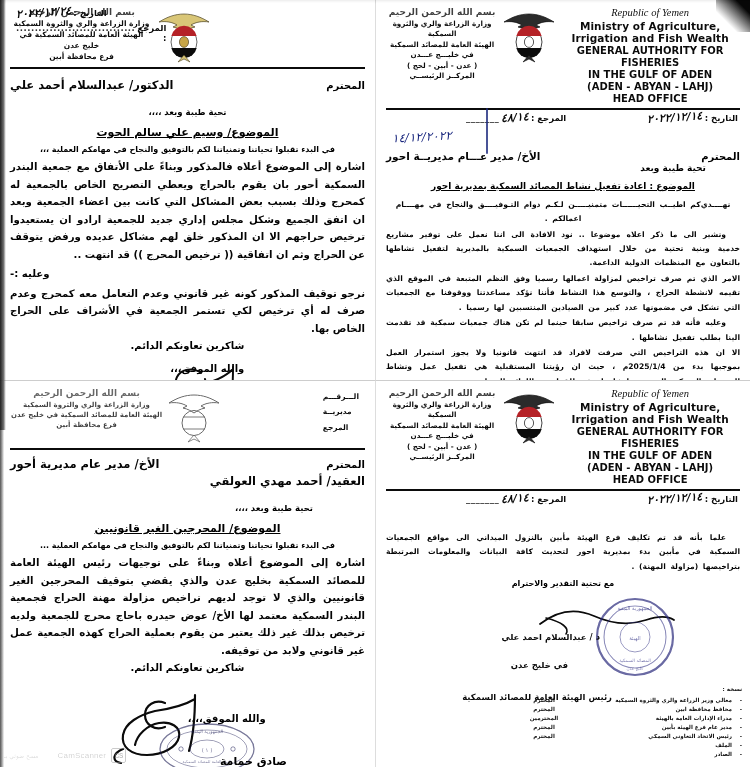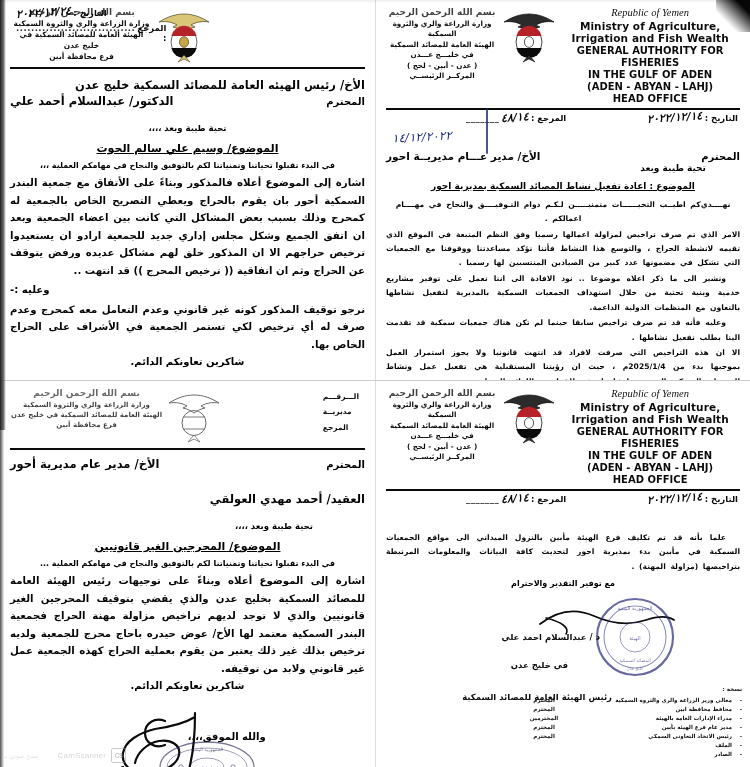--- a/index.html
+++ b/index.html
@@ -141,21 +141,20 @@
         <span>التاريخ :</span>
         <span class="hand">٢٠٢٢/١٢/٢٤</span>
       </div>
       <div class="fld" style="justify-content:flex-end;margin-top:4px;">
         <span>المرجع :</span>
         <span class="dots">................................</span>
       </div>
     </div>
 
     <div class="to-block">
-      <div class="to rightal">الأخ/ رئيس الهيئه العامة للمصائد السمكية خليج عدن</div>
       <div class="to-line" style="margin-top:2px;">
         <span class="resp">المحترم</span>
         <span class="to">الدكتور/ عبدالسلام أحمد علي</span>
       </div>
       <div class="greet">تحية طيبة وبعد ،،،،</div>
     </div>
 
     <div class="subject">الموضوع/ وسيم علي سالم الحوت</div>
     <div class="intro">في البدء تقبلوا تحياتنا وتمنياتنا لكم بالتوفيق والنجاح في مهامكم العملية ،،،</div>
     <p class="para">اشارة إلى الموضوع أعلاه فالمذكور وبناءً على الأتفاق مع جمعية البندر السمكية أحور بان يقوم بالحراج ويعطي التصريح الخاص بالجمعية له كمحرج وذلك بسبب بعض المشاكل التي كانت بين اعضاء الجمعية وبعد ان اتفق الجميع وشكل مجلس إداري جديد للجمعية ارادو ان يستعيدوا ترخيص حراجهم الا ان المذكور خلق لهم مشاكل عديده ورفض يتوقف عن الحراج وثم ان اتفاقية (( ترخيص المحرج )) قد انتهت ..</p>
@@ -231,22 +230,22 @@
       <div class="to-line">
         <span class="resp">المحترم</span>
         <span class="to-sm">الأخ/  مدير عـــام مديريــة احور</span>
       </div>
       <div class="greet-r" style="text-align:right;margin-right:34px;">تحية طيبة وبعد</div>
     </div>
 
     <div class="subject-sm">الموضوع : اعادة تفعيل نشاط المصائد السمكية بمديرية احور</div>
 
     <p class="para-r centeral">نهــــدي‌كم اطيــب التحيــــــات متمنيـــــن لـكـم دوام التـوفيــــق والنجاح في مهــــام اعمالكم .</p>
+    <p class="para-r ind">ونشير الى ما ذكر اعلاه موضوعا .. نود الافادة الى اننا نعمل على توفير مشاريع خدمية وبنية تحتية من خلال استهداف الجمعيات السمكية بالمديرية لتفعيل نشاطها بالتعاون مع المنظمات الدولية الداعمة.</p>
     <p class="para-r">الامر الذي تم صرف تراخيص لمزاولة اعمالها رسميا وفق النظم المتبعة في الموقع الذي تقيمه لانشطة الحراج ، والتوسع هذا النشاط فأننا نؤكد مساعدتنا ووقوفنا مع الجمعيات التي تشكل في مضمونها عدد كبير من الصيادين المنتسبين لها رسميا .</p>
-    <p class="para-r ind">ونشير الى ما ذكر اعلاه موضوعا .. نود الافادة الى اننا نعمل على توفير مشاريع خدمية وبنية تحتية من خلال استهداف الجمعيات السمكية بالمديرية لتفعيل نشاطها بالتعاون مع المنظمات الدولية الداعمة.</p>
     <p class="para-r ind">وعليه فأنه قد تم صرف تراخيص سابقا حينما لم تكن هناك جمعيات سمكية قد تقدمت الينا بطلب تفعيل نشاطها .</p>
     <p class="para-r">الا ان هذه التراخيص التي صرفت لافراد قد انتهت قانونيا ولا يجوز استمرار العمل بموجبها بدء من 2025/1/4م ، حيث ان رؤيتنا المستقبلية هي تفعيل عمل ونشاط الجمعيات السمكية التي يتم انشاءها وفق للقوانين واللوائح المنظمة</p>
 
     <div class="corner-dark" style="right:-2px;top:-2px;"></div>
   </div>
 
   <div class="doc doc-bl">
 
     <div class="lh">
       <div style="flex:0 0 140px;position:relative;">
@@ -272,21 +271,21 @@
       </div>
     </div>
 
     <hr class="hr-thick">
 
     <div class="to-block" style="margin-top:7px;">
       <div class="to-line">
         <span class="resp">المحترم</span>
         <span class="to">الأخ/ مدير عام مديرية أحور</span>
       </div>
-      <div class="to rightal" style="margin-top:21px;">العقيد/ أحمد مهدي العولقي</div>
+      <div class="to rightal" style="margin-top:3px;">العقيد/ أحمد مهدي العولقي</div>
       <div class="greet" style="text-align:right;margin-right:52px;">تحية طيبة وبعد ،،،،</div>
     </div>
 
     <div class="subject">الموضوع/ المحرجين الغير قانونيين</div>
     <div class="intro">في البدء تقبلوا تحياتنا وتمنياتنا لكم بالتوفيق والنجاح في مهامكم العملية ...</div>
     <p class="para">اشارة إلى الموضوع أعلاه وبناءً على توجيهات رئيس الهيئة العامة للمصائد السمكية بخليج عدن والذي يقضي بتوقيف المحرجين الغير قانونيين والذي لا توجد لديهم تراخيص مزاولة مهنة الحراج فجمعية البندر السمكية معتمد لها الأخ/ عوض حيدره باحاج محرج للجمعية ولديه ترخيص بذلك غير ذلك يعتبر من يقوم بعملية الحراج كهذه الجمعية عمل غير قانوني ولابد من توقيفه.</p>
     <div class="thanks">شاكرين تعاونكم الدائم.</div>
 
     <div class="sig" style="height:110px;">
       <span class="allah" style="right:28%;top:34px;margin-left:24px;">والله الموفق،،،،</span>
@@ -361,21 +360,21 @@
       <div class="fld" style="margin-right:auto;margin-left:78px;">
         <span>المرجع :</span>
         <span class="hand">٤٨/١٤</span>
         <span class="dots">_______</span>
       </div>
     </div>
 
     <div style="height:26px"></div>
 
     <p class="para-r ind">علما بأنه قد تم تكليف فرع الهيئة مأبين بالنزول الميداني الى مواقع الجمعيات السمكية في مأبين بدء بمديرية احور لتحديث كافة البيانات والمعلومات المرتبطة بتراخيصها (مزاولة المهنة) .</p>
-    <div class="thanks-r">مع توفير التقدير والاحترام</div>
+    <div class="thanks-r">مع تحتية التقدير والاحترام</div>
 
     <div class="sig-r">
       <div class="scribble" style="left:150px;top:12px;">
         <svg width="140" height="34" viewBox="0 0 140 34">
           <path d="M4 20 C22 6 40 4 58 12 C76 20 92 22 110 16 C122 12 132 12 138 16" fill="none" stroke="#111" stroke-width="1.8" stroke-linecap="round"></path>
           <path d="M10 14 C26 18 34 24 30 30" fill="none" stroke="#111" stroke-width="1.6" stroke-linecap="round"></path>
         </svg>
       </div>
       <div class="stamp" style="left:208px;top:4px;">
         <svg width="82" height="82" viewBox="0 0 82 82">

